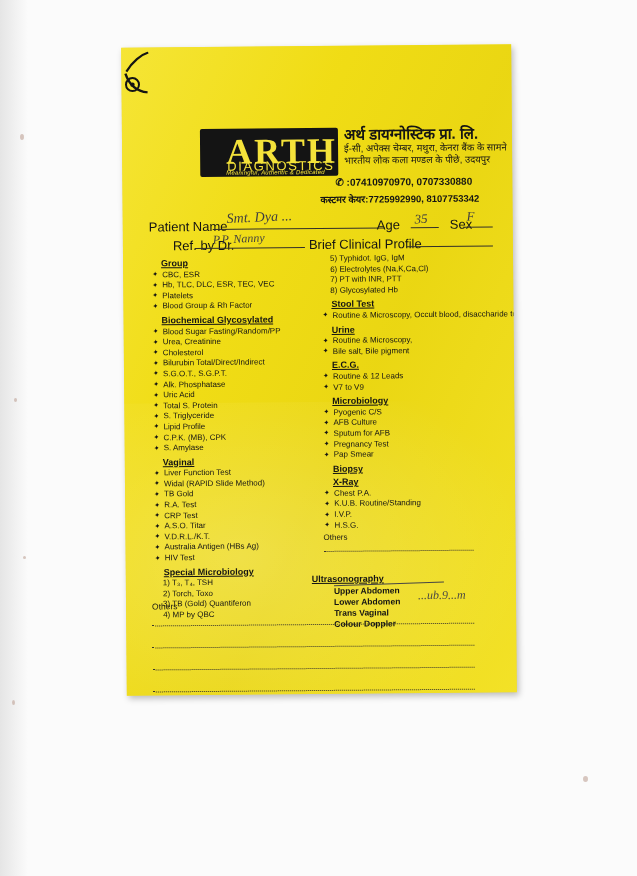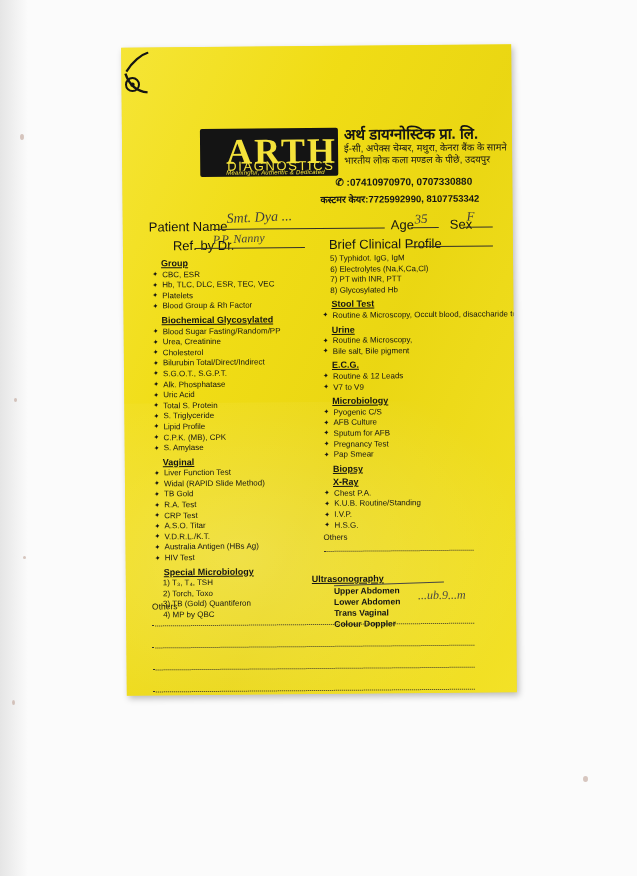--- a/index.html
+++ b/index.html
@@ -244,33 +244,33 @@
 
       <div class="hdr-hindi-1">अर्थ डायग्नोस्टिक प्रा. लि.</div>
       <div class="hdr-hindi-2">ई-सी, अपेक्स चेम्बर, मथुरा, केनरा बैंक के सामने भारतीय लोक कला मण्डल के पीछे, उदयपुर</div>
       <div class="hdr-phone">✆ :07410970970, 0707330880</div>
       <div class="hdr-care">कस्टमर केयर:7725992990, 8107753342</div>
 
       <div class="field-row" style="left:26px; top:172px;">Patient Name</div>
       <div class="dotline" style="left:90px; top:182px; width:172px;"></div>
       <div class="handwrite" style="left:104px; top:163px; font-size:14px;">Smt. Dya ...</div>
 
-      <div class="field-row" style="left:268px; top:172px;text-align:right;">Age</div>
+      <div class="field-row" style="left:254px; top:172px;text-align:right;">Age</div>
       <div class="dotline" style="left:288px; top:182px; width:28px;"></div>
       <div class="handwrite" style="left:292px; top:166px;">35</div>
 
       <div class="field-row" style="left:320px; top:172px;padding-left:7px;">Sex</div>
       <div class="dotline" style="left:340px; top:182px; width:30px;"></div>
       <div class="handwrite" style="left:344px; top:164px;">F</div>
 
       <div class="field-row" style="left:26px; top:191px;margin-left:24px;">Ref. by Dr.</div>
       <div class="dotline" style="left:72px; top:201px; width:110px;"></div>
       <div class="handwrite" style="left:90px; top:185px; font-size:12px;">P.P. Nanny</div>
 
-      <div class="field-row" style="left:186px; top:191px;margin-left:20px;">Brief Clinical Profile</div>
+      <div class="field-row" style="left:186px; top:191px;">Brief Clinical Profile</div>
       <div class="dotline" style="left:284px; top:201px; width:86px;"></div>
 
       <div class="col" id="left-col" style="left:28px; top:208px; width:170px;">
           <span class="sec-title">Group</span>
           <ul class="items">
             <li>CBC, ESR</li>
             <li>Hb, TLC, DLC, ESR, TEC, VEC</li>
             <li>Platelets</li>
             <li>Blood Group &amp; Rh Factor</li>
           </ul>

